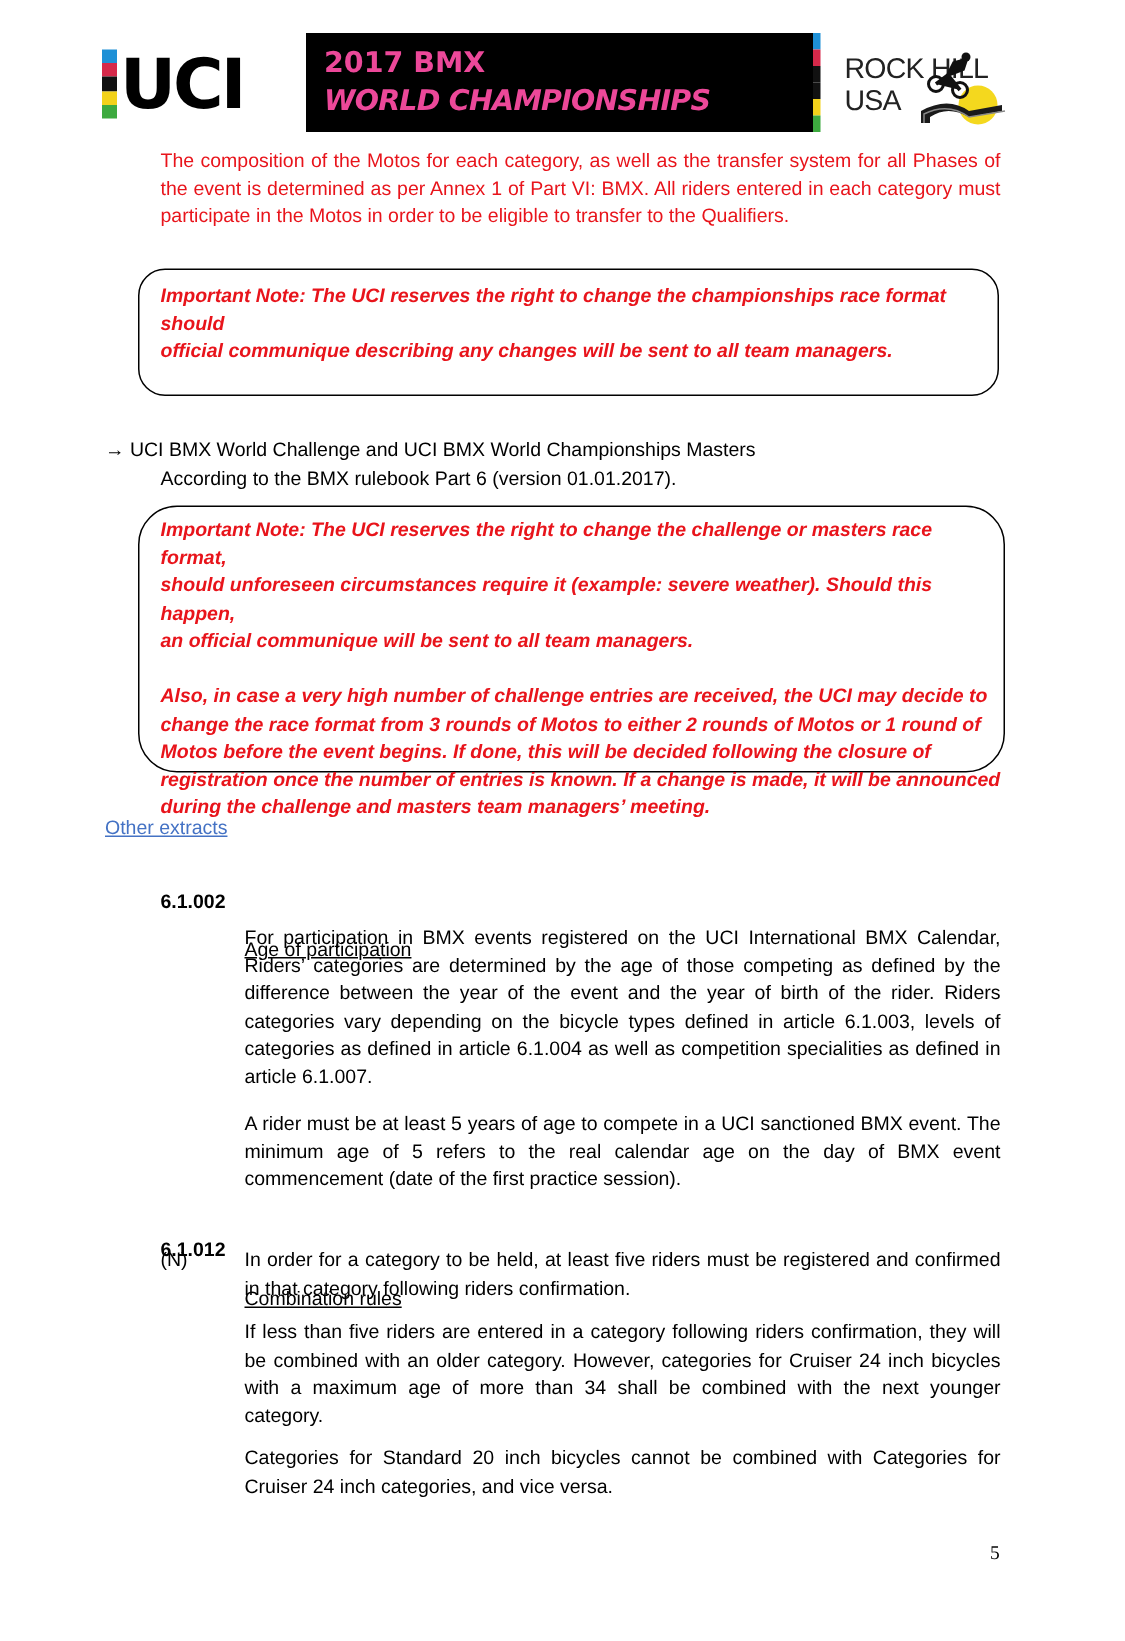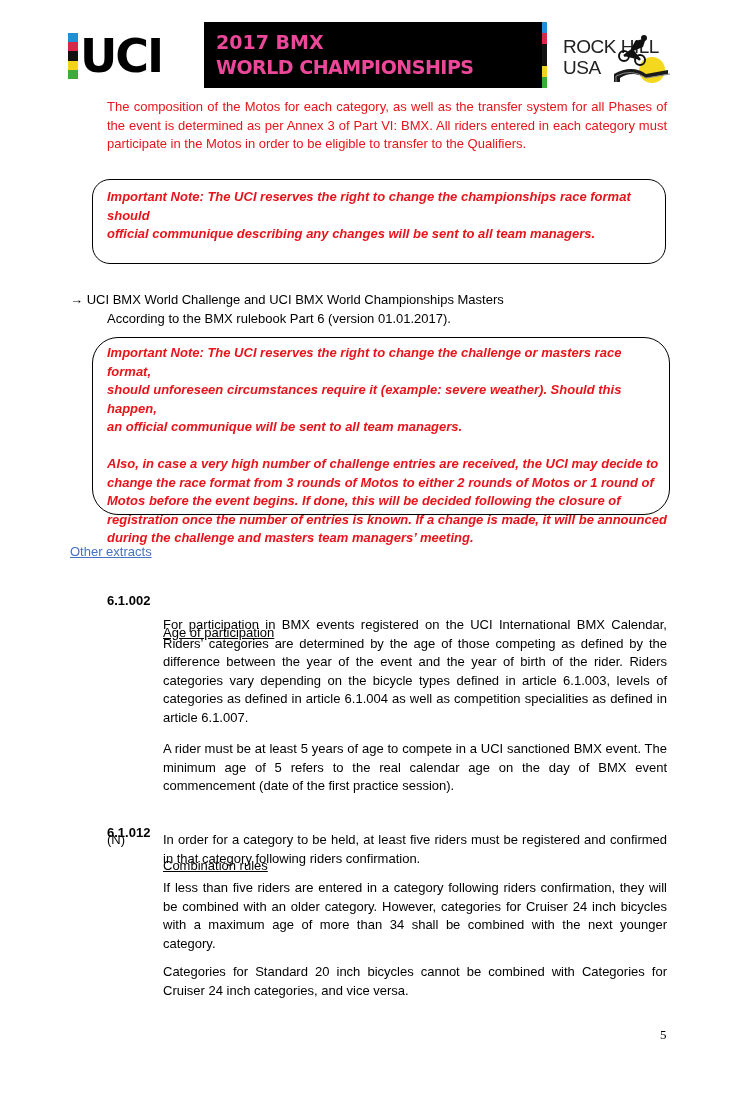--- a/index.html
+++ b/index.html
@@ -8,21 +8,21 @@
 
   
   .banner { position: absolute; left: 68px; top: 22px; width: 615px; height: 66px; }
   .uci-logo { position: absolute; left: 0; top: 8px; height: 52px; width: 130px; display: flex; align-items: center; }
   .uci-stripes { width: 10px; height: 46px; display: flex; flex-direction: column; margin-right: 2px; }
   .uci-stripes span { flex: 1; }
   .uci-text { font-family: "DejaVu Sans", sans-serif; font-weight: bold; font-size: 46px; letter-spacing: -2px; line-height: 46px; color: #000; }
   .title-block { position: absolute; left: 136px; top: 0; width: 338px; height: 66px; background: #000; color: #ec4899;
                  box-sizing: border-box; padding: 8px 0 0 12px; }
   .title-block .l1 { font-family: "DejaVu Sans", sans-serif; font-weight: bold; font-size: 19px; line-height: 24px; }
-  .title-block .l2 { font-family: "DejaVu Sans", sans-serif; font-weight: bold; font-size: 19px; line-height: 26px; letter-spacing: -0.5px; }
+  .title-block .l2 { font-family: "DejaVu Sans", sans-serif; font-weight: bold; font-size: 19px; line-height: 26px; letter-spacing: -0.5px; font-style: italic; }
   .rb-stripes { position: absolute; left: 474px; top: 0; width: 5px; height: 66px; display: flex; flex-direction: column; }
   .rb-stripes span { flex: 1; }
   .host { position: absolute; left: 495px; top: 14px; font-size: 19px; line-height: 21px; color: #222; letter-spacing: -0.5px; }
   .rider-logo { position: absolute; left: 538px; top: 12px; width: 70px; height: 50px; }
 
   .red { color: #e8141b; }
   .p { position: absolute; font-size: 13px; line-height: 18.5px; }
   .just { text-align: justify; text-align-last: left; }
   .note-box { position: absolute; border: 1.6px solid #000; border-radius: 18px; box-sizing: border-box; }
   .note { position: absolute; font-size: 13px; line-height: 18.5px; font-weight: bold; font-style: italic; color: #e8141b; }
@@ -65,21 +65,21 @@
     <circle cx="46" cy="36" r="13" fill="#f4d81e"></circle>
     <path d="M8 48 L8 40 Q26 30 40 40 L62 36 L62 40 L40 44 Q26 36 14 44 L14 48 Z" fill="#1a1a1a"></path>
     <path d="M10 48 L10 42 Q26 34 40 44 L64 40" stroke="#888" stroke-width="1" fill="none"></path>
     <circle cx="18" cy="22" r="5" fill="none" stroke="#111" stroke-width="2"></circle>
     <circle cx="34" cy="26" r="5" fill="none" stroke="#111" stroke-width="2"></circle>
     <path d="M18 22 L26 16 L34 26 M26 16 L30 8 L38 6 L36 12 Z" stroke="#111" stroke-width="2.5" fill="#111"></path>
     <circle cx="38" cy="4" r="3" fill="#111"></circle>
   </svg>
 </div>
 
-<div class="p red just" style="left:107px; top:98px; width:560px;">The composition of the Motos for each category, as well as the transfer system for all Phases of the event is determined as per Annex 3 of Part VI: BMX. All riders entered in each category must participate in the Motos in order to be eligible to transfer to the Qualifiers.</div>
+<div class="p red just" style="left:107px; top:98px; width:560px;">The composition of the Motos for each category, as well as the transfer system for all Phases of the event is determined as per Annex 1 of Part VI: BMX. All riders entered in each category must participate in the Motos in order to be eligible to transfer to the Qualifiers.</div>
 
 <div class="note-box" style="left:92px; top:179px; width:574px; height:85px;"></div>
 <div class="note" style="left:107px; top:188px; width:560px;">
   <div>Important Note: The UCI reserves the right to change the championships race format should</div>
   <div>official communique describing any changes will be sent to all team managers.</div>
 </div>
 
 <div class="p" style="left:70px; top:291px;">
   <span>→</span>
   <span>UCI BMX World Challenge and UCI BMX World Championships Masters</span>

